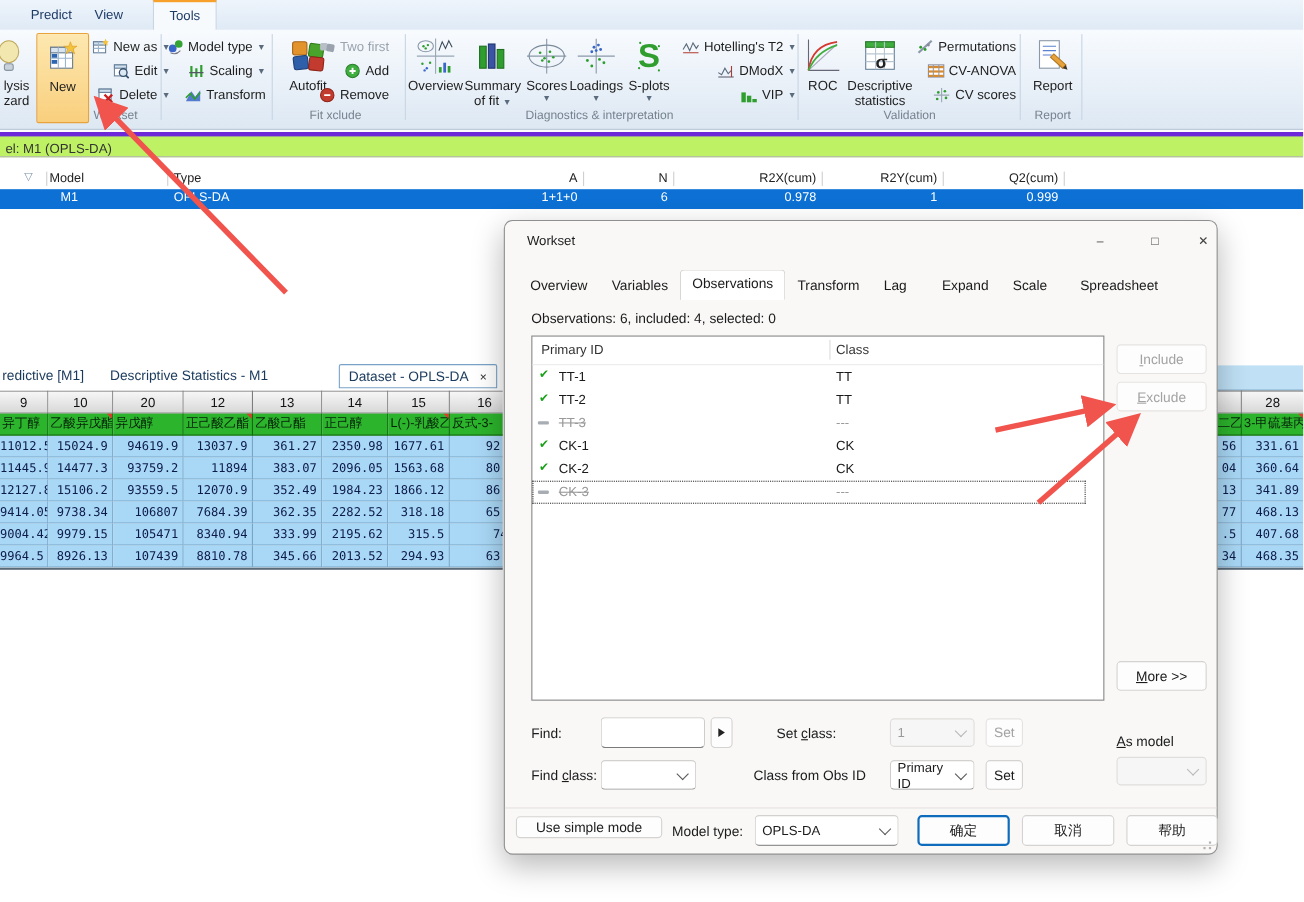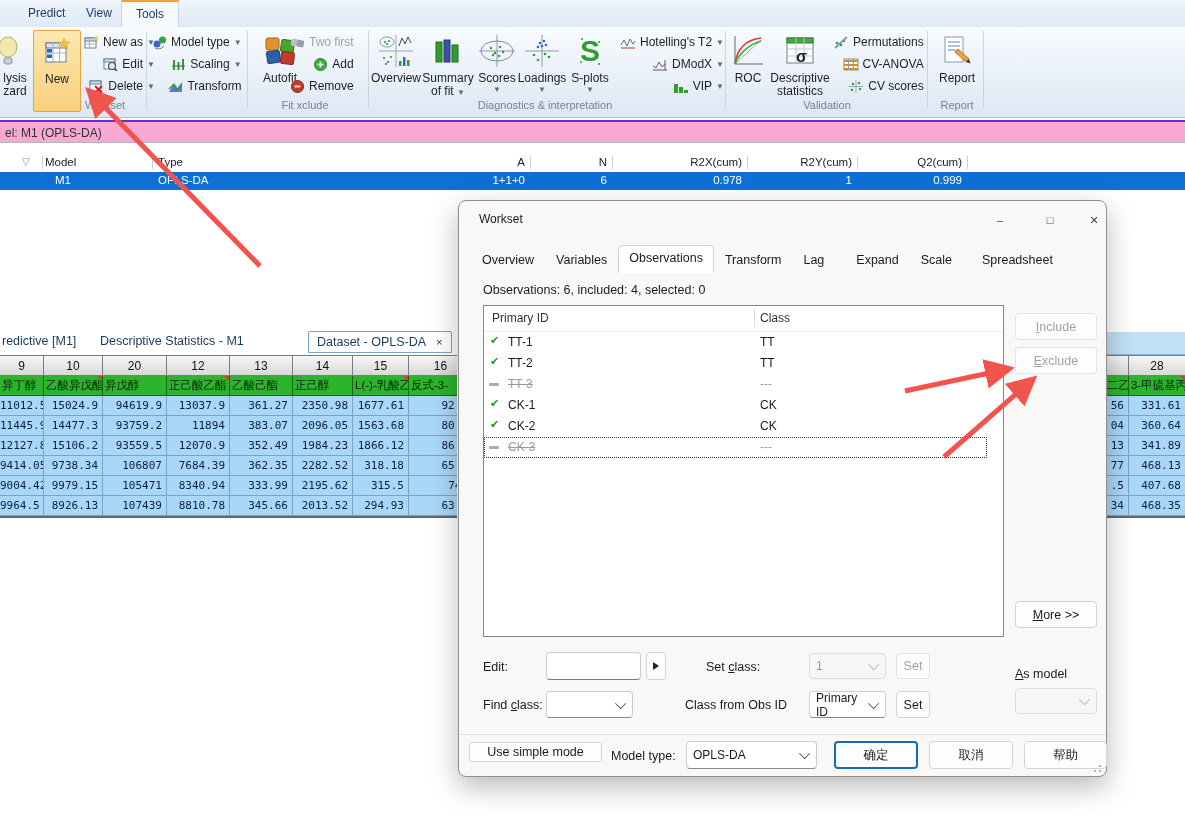--- a/index.html
+++ b/index.html
@@ -1,35 +1,35 @@
 <!DOCTYPE html>
 <html><head>
 <meta charset="utf-8">
 <style>
   html,body{margin:0;padding:0;}
   #app{position:relative;width:1185px;height:820px;background:#ffffff;overflow:hidden;
        font-family:"Liberation Sans","DejaVu Sans",sans-serif;font-size:12px;color:#1e1e1e;}
   
   #tabbar{position:absolute;left:0;top:0;width:100%;height:27px;background:linear-gradient(#eef4fb,#dfeaf6);border-bottom:1px solid #cfdbe8;}
   .rtab{position:absolute;top:0;height:27px;line-height:27px;padding:0 14px;color:#1f3b66;font-size:12px;}
-  .rtab.active{background:#f7fafd;border-left:1px solid #c9d5e2;border-right:1px solid #c9d5e2;border-top:2px solid #f7a02b;line-height:24px;}
+  .rtab.active{background:#f7fafd;border-left:1px solid #c9d5e2;border-right:1px solid #c9d5e2;border-top:2px solid #f7a02b;line-height:24px;margin-left:18px;}
   
   #ribbon{position:absolute;left:0;top:27px;width:100%;height:90px;background:linear-gradient(#f8fbfe,#e9f0f8 55%,#dde8f3);border-bottom:1px solid #aebfd2;}
   .bigbtn{position:absolute;top:3px;height:80px;display:flex;flex-direction:column;align-items:center;text-align:center;color:#1e1e1e;}
   .bigbtn .ic{height:42px;display:flex;align-items:center;justify-content:center;}
   .bigbtn .lb{line-height:13px;font-size:12px;}
   .hl{background:linear-gradient(#fde8b0,#f9cf7d);border:1px solid #e8a33d;border-radius:2px;}
   .scol{position:absolute;top:5px;display:flex;flex-direction:column;gap:2px;align-items:flex-end;}
   .sbtn{display:flex;align-items:center;height:20px;gap:4px;white-space:nowrap;font-size:12px;color:#1e1e1e;}
   .sbtn.dim{color:#9aa4ae;}
   .chev{font-size:8px;color:#5a6b7d;}
   .gdiv{position:absolute;top:4px;height:78px;width:1px;background:#c8d5e3;}
   .glabel{position:absolute;top:72px;font-size:11px;color:#76828f;text-align:center;}
   
-  #model-bar{position:absolute;left:0;top:120px;width:100%;height:23px;background:#f9a8d4;border-top:2px solid #6d28d9;border-bottom:1px solid #b5b5b5;line-height:23px;color:#333;padding-left:5px;box-sizing:border-box;}
+  #model-bar{position:absolute;left:0;top:120px;width:100%;height:23px;background:#bef264;border-top:4px solid #6d28d9;border-bottom:1px solid #b5b5b5;line-height:23px;color:#333;padding-left:5px;box-sizing:border-box;}
   #ml-head{position:absolute;left:0;top:154px;width:100%;height:18px;background:#fff;}
   .mlh{position:absolute;top:2px;color:#222;font-size:11.5px;}
   .mlhr{position:absolute;top:2px;color:#222;font-size:11.5px;text-align:right;}
   .mldiv{position:absolute;top:2px;height:13px;width:1px;background:#cfcfcf;}
   .flt{position:absolute;left:22px;top:2px;color:#7a8fa8;font-size:10px;}
   #ml-row{position:absolute;left:0;top:172px;width:100%;height:18px;background:#0c70d4;color:#fff;}
   #ml-row span{position:absolute;top:2px;font-size:11.5px;}
   #ml-row .r{text-align:right;}
   
   #sheet-tabs{position:absolute;left:0;top:330px;width:457px;height:25px;background:#fff;}
@@ -650,21 +650,21 @@
     <div class="btn" style="left:556px;top:400px;width:82px;height:27px">
         <span><u>M</u>ore &gt;&gt;</span>
       </div>
 
     <span class="dlbl" style="left:556px;top:466px"><u>A</u>s model</span>
     <div class="combo disabled" style="left:556px;top:487px;width:82px;height:26px">
         <span></span>
         <i class="cchev"></i>
       </div>
 
-    <span class="dlbl" style="left:24px;top:459px">Edit:</span>
+    <span class="dlbl" style="left:24px;top:459px">Find:</span>
     <div class="tinput" style="left:87px;top:451px;width:95px;height:28px"></div>
     <div id="findbtn">
         <i class="tri"></i>
       </div>
 
     <span class="dlbl" style="left:247px;top:459px">Set <u>c</u>lass:</span>
     <div class="combo disabled" style="left:350px;top:452px;width:77px;height:26px">
         <span>1</span>
         <i class="cchev"></i>
       </div>

